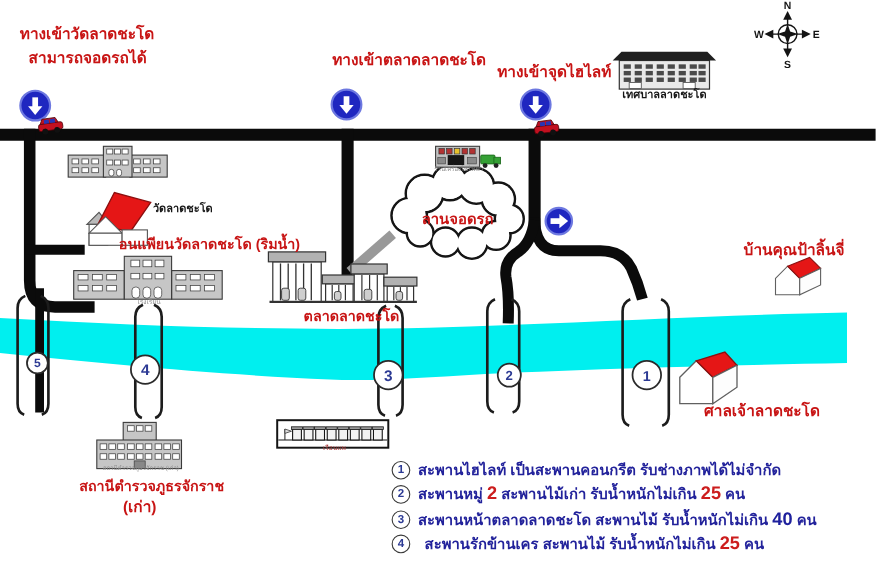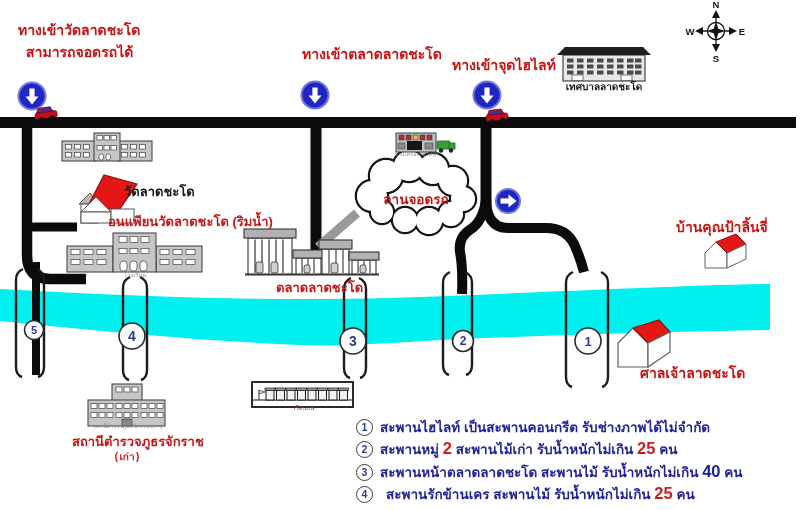--- a/index.html
+++ b/index.html
@@ -409,31 +409,31 @@
     <text class="cmp" x="690" y="34.5" text-anchor="middle">W</text>
     <text class="cmp" x="742" y="34.5" text-anchor="middle">E</text>
   </g>
 </svg>
 
   <div class="lbl red" style="left:18px;top:22px;font-size:14px;">ทางเข้าวัดลาดชะโด</div>
   <div class="lbl red" style="left:26px;top:44px;font-size:14px;">สามารถจอดรถได้</div>
   <div class="lbl red" style="left:262px;top:46px;font-size:14px;margin-left:40px;">ทางเข้าตลาดลาดชะโด</div>
   <div class="lbl red" style="left:440px;top:57px;font-size:14px;margin-left:12px;">ทางเข้าจุดไฮไลท์</div>
   <div class="lbl blk ctr" style="left:552px;top:81px;width:104px;font-size:10px;">เทศบาลลาดชะโด</div>
-  <div class="lbl blk" style="left:124px;top:185px;font-size:13px;">วัดลาดชะโด</div>
+  <div class="lbl blk" style="left:139px;top:185px;font-size:10px;">วัดลาดชะโด</div>
   <div class="lbl red" style="left:108px;top:215px;font-size:13px;">อนแพียนวัดลาดชะโด (ริมน้ำ)</div>
   <div class="lbl tiny ctr" style="left:110px;top:272px;width:50px;">โรงเรียน</div>
   <div class="lbl red" style="left:276px;top:281px;font-size:13px;">ตลาดลาดชะโด</div>
   <div class="lbl red ctr" style="left:376px;top:192px;width:80px;font-size:13.5px;">ลานจอดรถ</div>
   <div class="lbl tiny ctr" style="left:394px;top:152px;width:46px;font-size:5.5px;">ร้านเครื่องใช้ไฟฟ้า</div>
   <div class="lbl red" style="left:676px;top:219px;font-size:14px;">บ้านคุณป้าลิ้นจี่</div>
   <div class="lbl red" style="left:640px;top:365px;font-size:14px;">ศาลเจ้าลาดชะโด</div>
   <div class="lbl tiny ctr" style="left:86px;top:424px;width:84px;font-size:5.5px;">สถานีตำรวจภูธรจักราช (เก่า)</div>
   <div class="lbl red ctr" style="left:72px;top:435px;width:110px;font-size:13px;">สถานีตำรวจภูธรจักราช</div>
-  <div class="lbl red ctr" style="left:72px;top:452px;width:110px;font-size:10px;font-family:Liberation Mono, monospace;">(เก่า)</div>
+  <div class="lbl red ctr" style="left:72px;top:452px;width:110px;font-size:14px;">(เก่า)</div>
   <div class="lbl ctr" style="left:280px;top:405px;width:48px;font-size:6px;color:#b04040;font-weight:normal;">เรือนแพ</div>
 
   <div class="legend">
     <div class="lgd-row" style="top:0px;">
       <span class="lgd-num">1</span>
       <span class="lgd-text"><span>สะพานไฮไลท์ เป็นสะพานคอนกรีต รับช่างภาพได้ไม่จำกัด</span></span>
     </div>
     <div class="lgd-row" style="top:22px;">
       <span class="lgd-num">2</span>
       <span class="lgd-text"><span>สะพานหมู่ </span><span class="big red-num">2</span><span>  สะพานไม้เก่า รับน้ำหนักไม่เกิน </span><span class="big red-num">25</span><span> คน</span></span>

